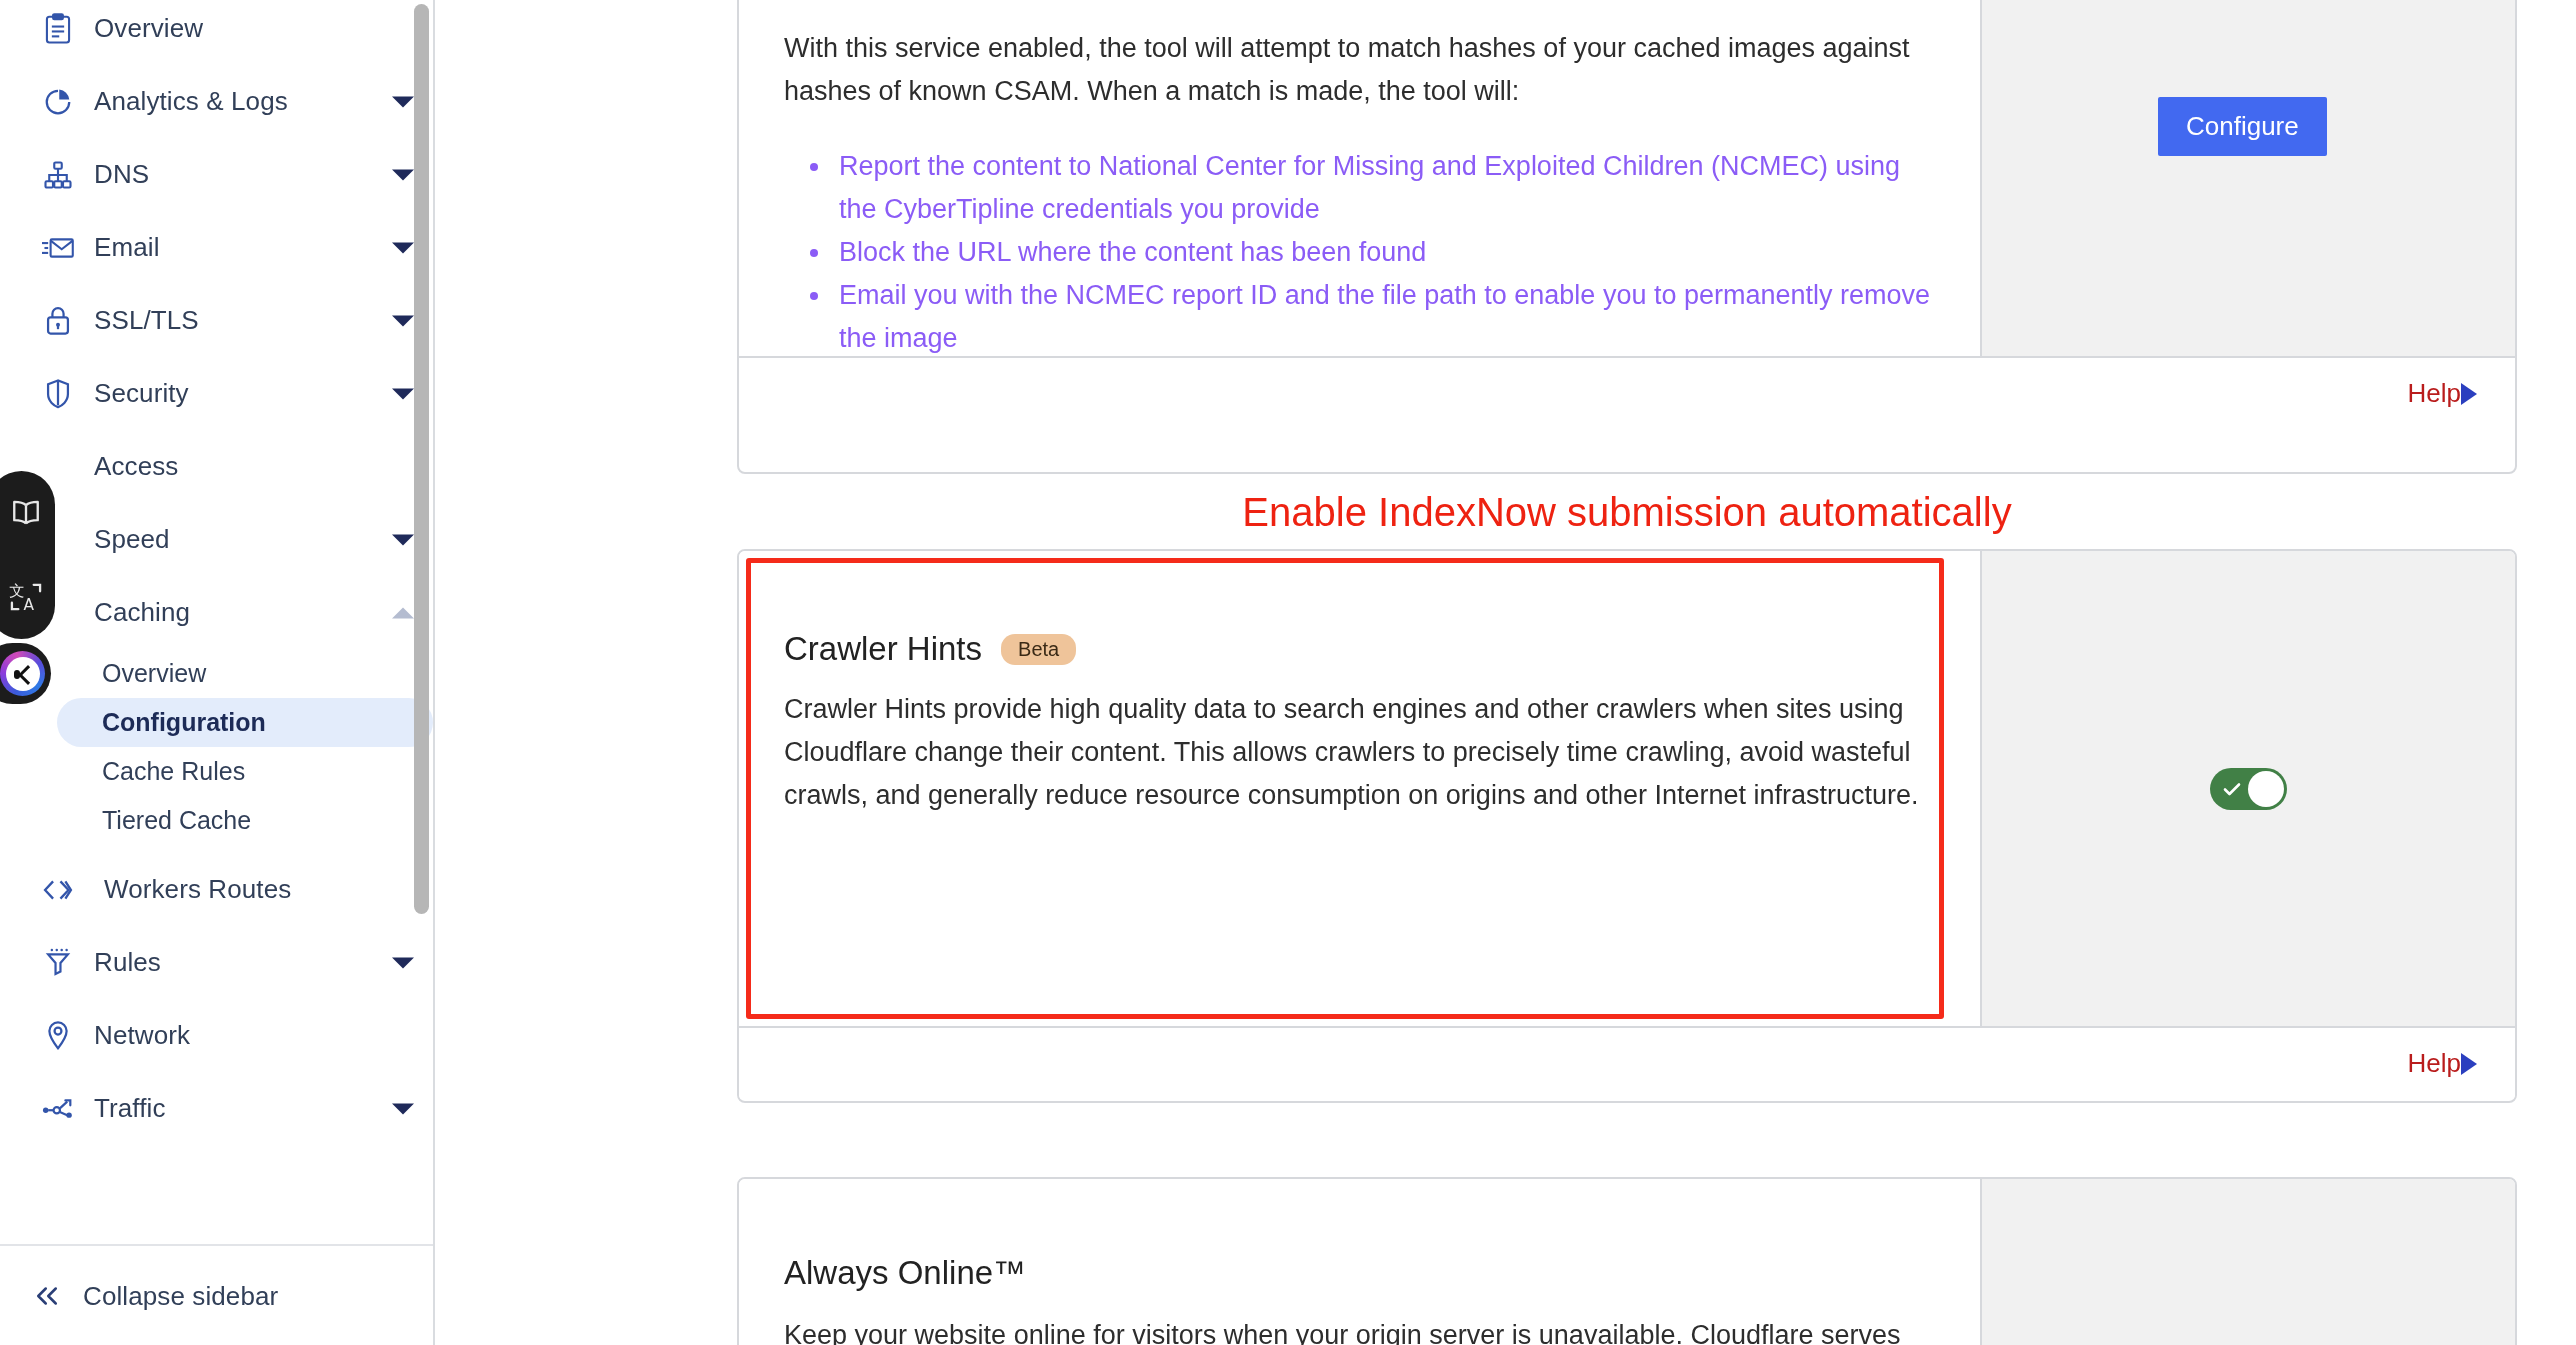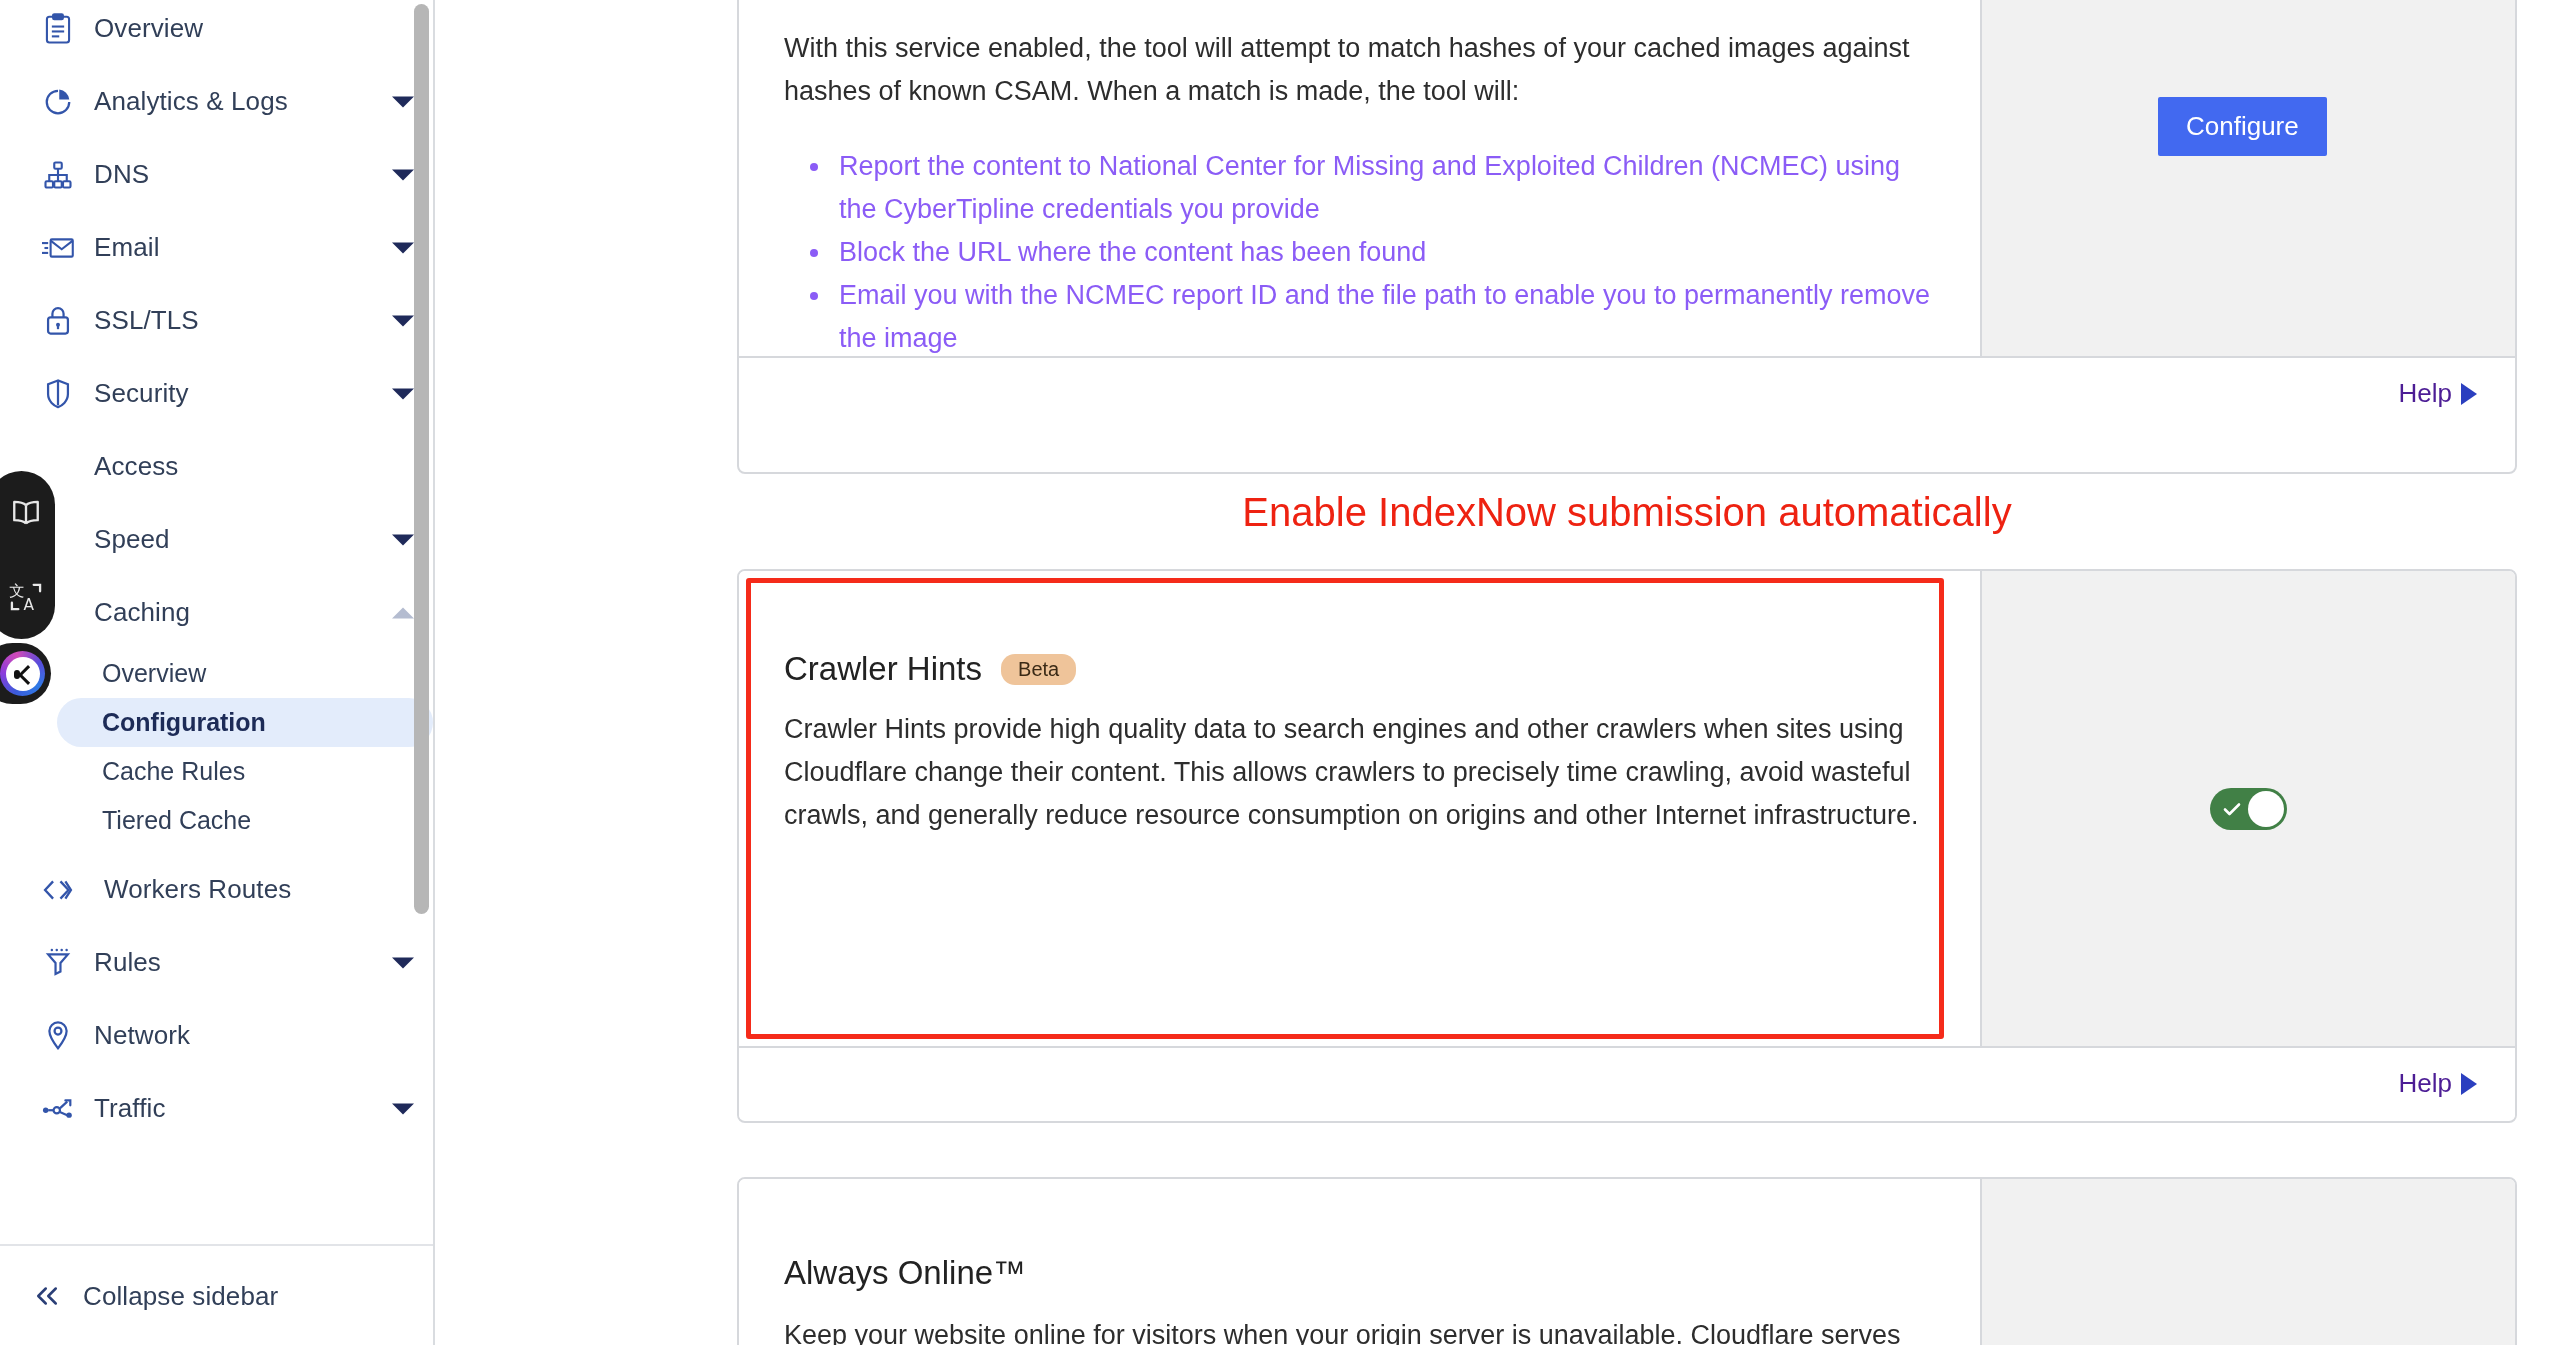--- a/index.html
+++ b/index.html
@@ -242,24 +242,24 @@
     border-top: 2px solid #d6d8dc;
     height: 73px;
     display: flex;
     align-items: center;
     justify-content: flex-end;
     padding-right: 38px;
     background: #fff;
   }
   .help-link {
     font-size: 26px;
-    color: #4c1d95;
-    display: flex;
-    align-items: center;
-    gap: 9px;
+    color: #b91c1c;
+    display: flex;
+    align-items: center;
+    gap: 0;
     cursor: pointer;
     text-decoration: none;
   }
   .help-arrow {
     width: 0; height: 0;
     border-top: 11px solid transparent;
     border-bottom: 11px solid transparent;
     border-left: 16px solid #2b3fbf;
   }
 
@@ -313,21 +313,20 @@
     font-size: 40px;
     color: #ee2211;
     font-family: "Liberation Sans", sans-serif;
     white-space: nowrap;
   }
 
   
   #card-crawler {
     top: 549px;
     height: 554px;
-    margin-top: 20px;
   }
   #card-crawler .card-body { height: 475px; }
   #redbox {
     position: absolute;
     left: 7px;
     top: 7px;
     width: 1198px;
     height: 461px;
     border: 5px solid #f52b1a;
     border-radius: 3px;

